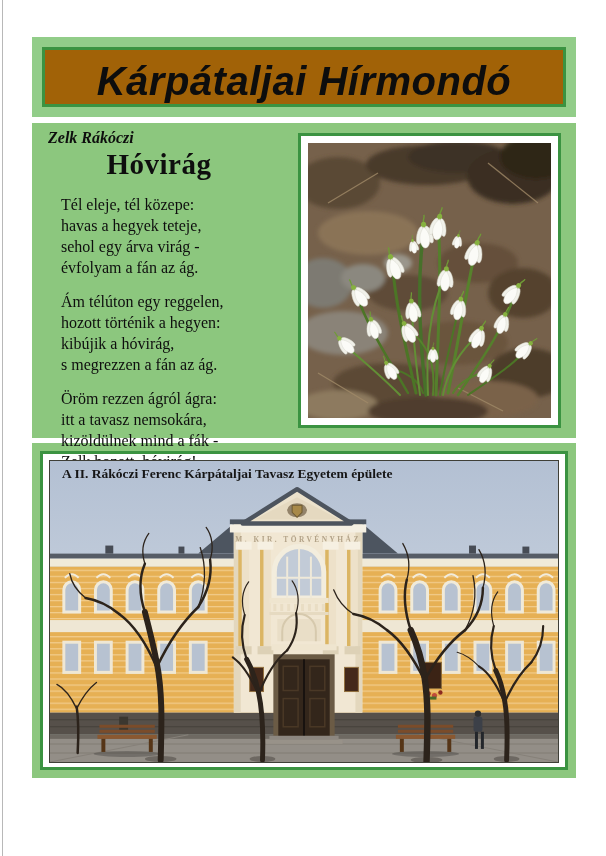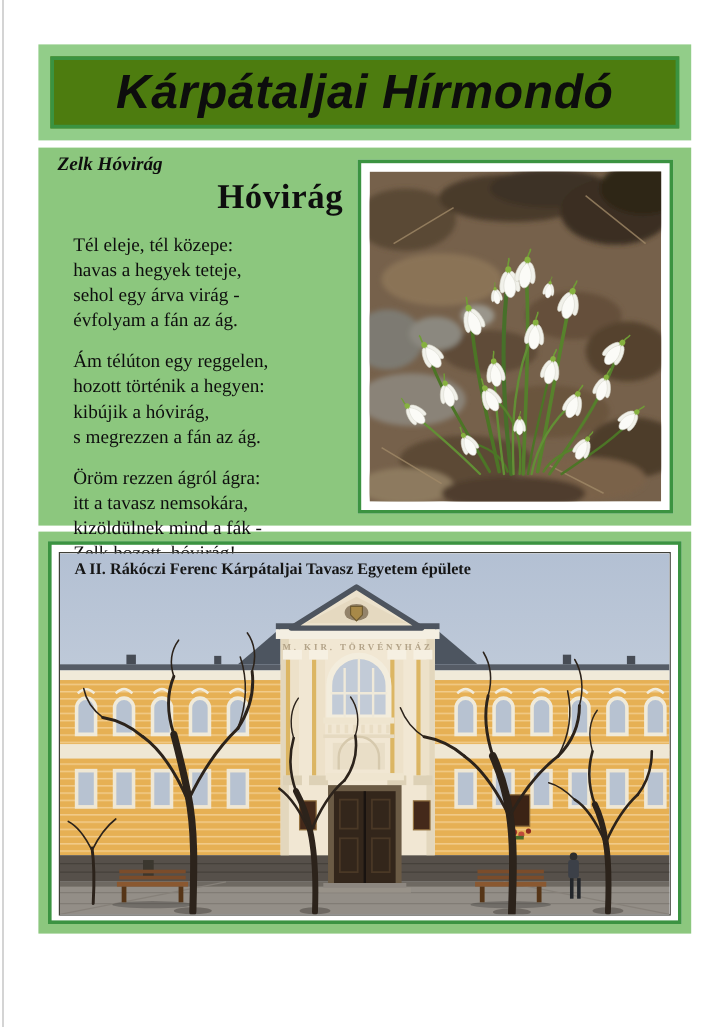--- a/index.html
+++ b/index.html
@@ -7,40 +7,40 @@
     width:606px;height:856px;background:#ffffff;position:relative;
     font-family:"Liberation Serif", serif;color:#111;
     -webkit-font-smoothing:antialiased;overflow:hidden;
   }
   .edge-line{position:absolute;left:2px;top:0;width:1px;height:856px;background:#b8b8b8;}
   .sheet{position:absolute;left:32px;top:37px;width:544px;}
 
   
   .masthead{height:80px;background:#92cd89;padding:10px;box-sizing:border-box;}
   .masthead-inner{
-    height:100%;border:3px solid #3b9341;background:#4d7c0f;box-sizing:border-box;
-    display:flex;align-items:center;justify-content:center;
+    height:100%;border:3px solid #3b9341;background:#a16207;box-sizing:border-box;
+    display:flex;align-items:flex-end;justify-content:center;
   }
   .masthead-title{
     margin:0;font-family:"Liberation Sans", sans-serif;font-style:italic;font-weight:700;
     font-size:40px;letter-spacing:.5px;color:#0d0d0d;white-space:nowrap;
   }
 
   
   .issue-bar{
     margin-top:8px;height:33px;border:2px solid #1e1e1e;box-sizing:border-box;background:#fff;
     display:flex;align-items:center;justify-content:center;
   }
   .issue-text{font-weight:700;font-size:20px;color:#0d0d0d;white-space:nowrap;}
 
   
   .main-row{margin-top:6px;height:315px;background:#8cc77e;position:relative;}
   .poem{position:absolute;left:0;top:0;width:266px;color:#0e0e0e;}
   .poem-author{margin:6px 0 0 16px;font-style:italic;font-weight:700;font-size:16px;}
-  .poem-title{margin:1px 12px 0 0;text-align:right;font-weight:700;font-size:29px;letter-spacing:.5px;}
+  .poem-title{margin:1px 12px 0 0;text-align:center;font-weight:700;font-size:29px;letter-spacing:.5px;}
   .stanza{margin:13px 0 0 29px;font-size:16px;line-height:21px;white-space:pre-line;}
   .snowdrop-frame{
     position:absolute;left:266px;top:10px;right:15px;bottom:10px;margin:0;
     background:#fff;border:3px solid #3b9341;padding:7px;box-sizing:border-box;
   }
   .snowdrop-photo{width:100%;height:100%;display:block;}
   .snowdrop-photo svg{display:block;width:100%;height:100%;}
 
   
   .bottom-block{margin-top:5px;height:335px;background:#8cc77e;padding:8px;box-sizing:border-box;}
@@ -60,21 +60,21 @@
 
   <header class="masthead">
     <div class="masthead-inner">
       <h1 class="masthead-title">Kárpátaljai Hírmondó</h1>
     </div>
   </header>
 
 
   <section class="main-row">
     <div class="poem">
-      <div class="poem-author">Zelk Hóvirág</div>
+      <div class="poem-author">Zelk Rákóczi</div>
       <h2 class="poem-title">Hóvirág</h2>
       <div class="stanza">Tél eleje, tél közepe:
 havas a hegyek teteje,
 sehol egy árva virág -
 évfolyam a fán az ág.</div>
       <div class="stanza">Ám télúton egy reggelen,
 hozott történik a hegyen:
 kibújik a hóvirág,
 s megrezzen a fán az ág.</div>
       <div class="stanza">Öröm rezzen ágról ágra:

